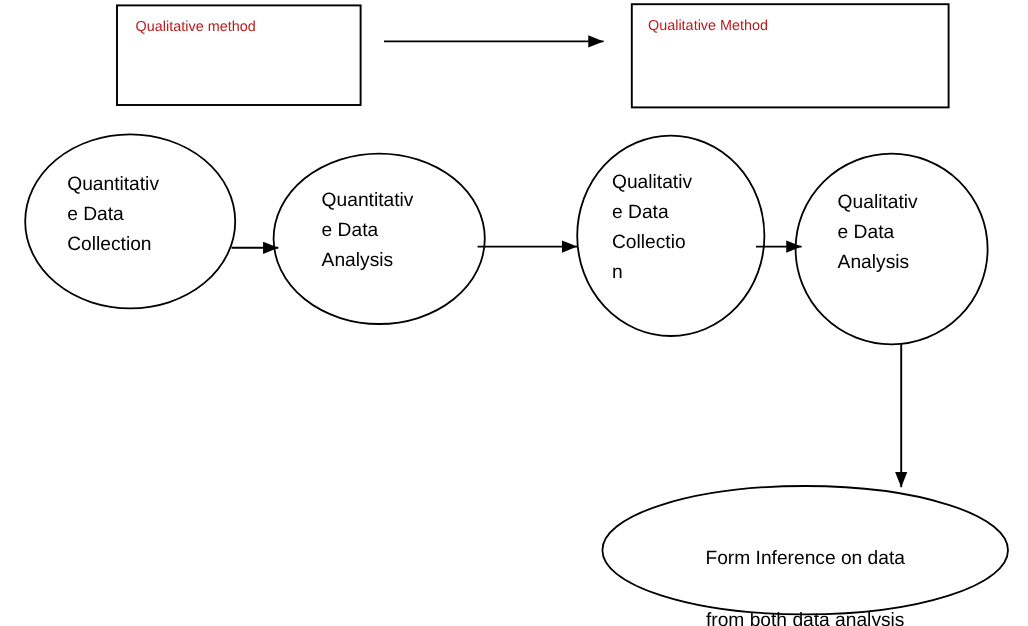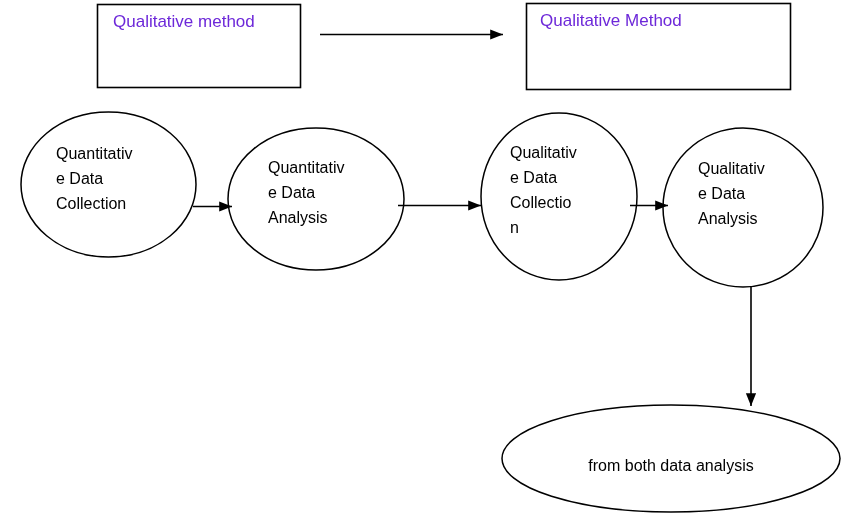--- a/index.html
+++ b/index.html
@@ -27,23 +27,23 @@
     font-family: "Liberation Sans", sans-serif;
     font-size: 16px;
     line-height: 25px;
     color: #000000;
     white-space: pre-line;
     letter-spacing: 0px;
   }
   .box-label {
     position: absolute;
     font-family: "Liberation Sans", sans-serif;
-    font-size: 17px;
+    font-size: 12px;
     line-height: 22px;
-    color: #6d28d9;
+    color: #b91c1c;
   }
   .center-label {
     text-align: center;
   }
 </style>
 </head>
 <body>
 
 <div id="canvas">
 
@@ -94,16 +94,17 @@
   <div class="node-label" style="left:510px; top:140px; width:120px;">Qualitativ
 e Data
 Collectio
 n</div>
 
   <div class="node-label" style="left:698px; top:156px; width:120px;">Qualitativ
 e Data
 Analysis</div>
 
   <div class="node-label center-label" style="left:531px; top:427px; width:280px; line-height:26px;">
+    <div>Form Inference on data</div>
     <div>from both data analysis</div>
   </div>
 
 </div>
 
 </body></html>

